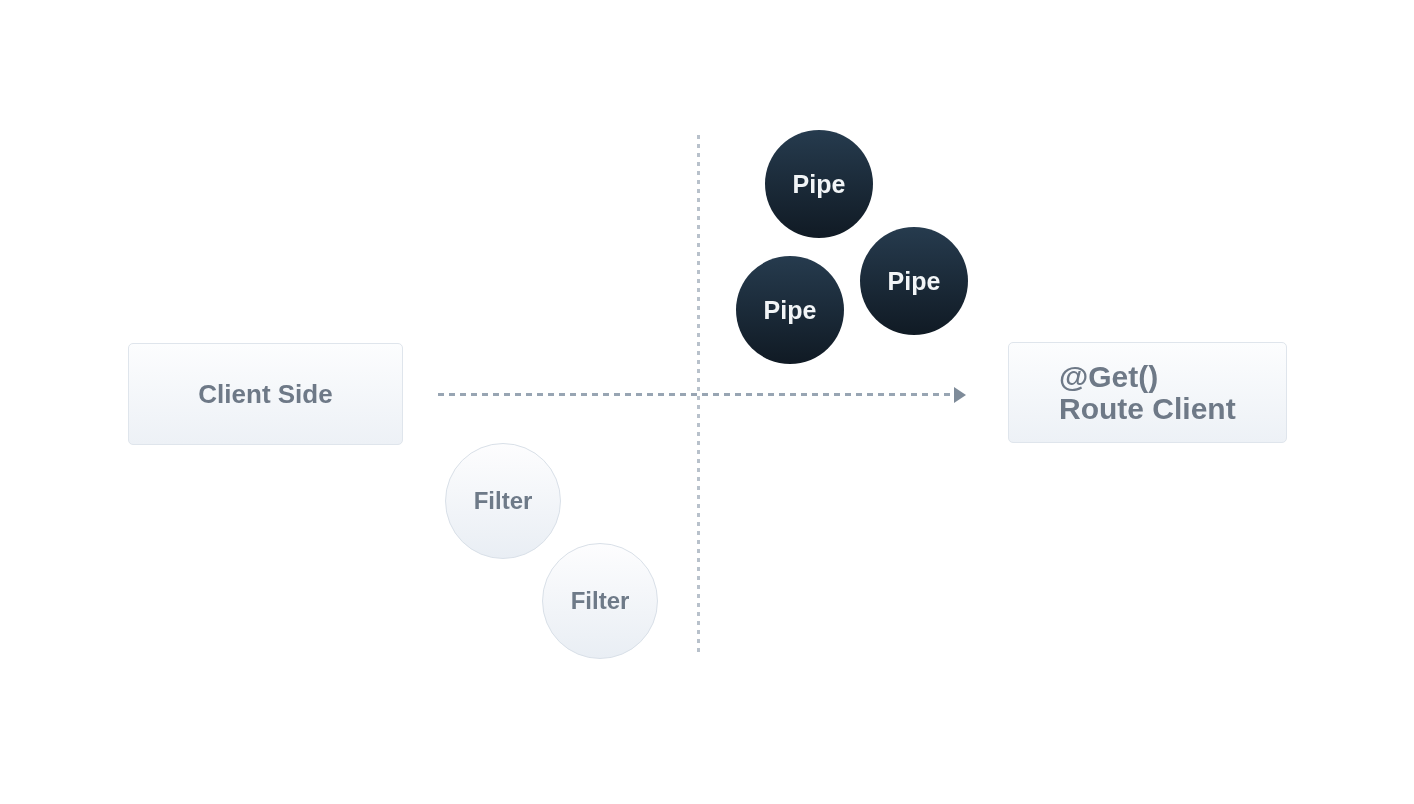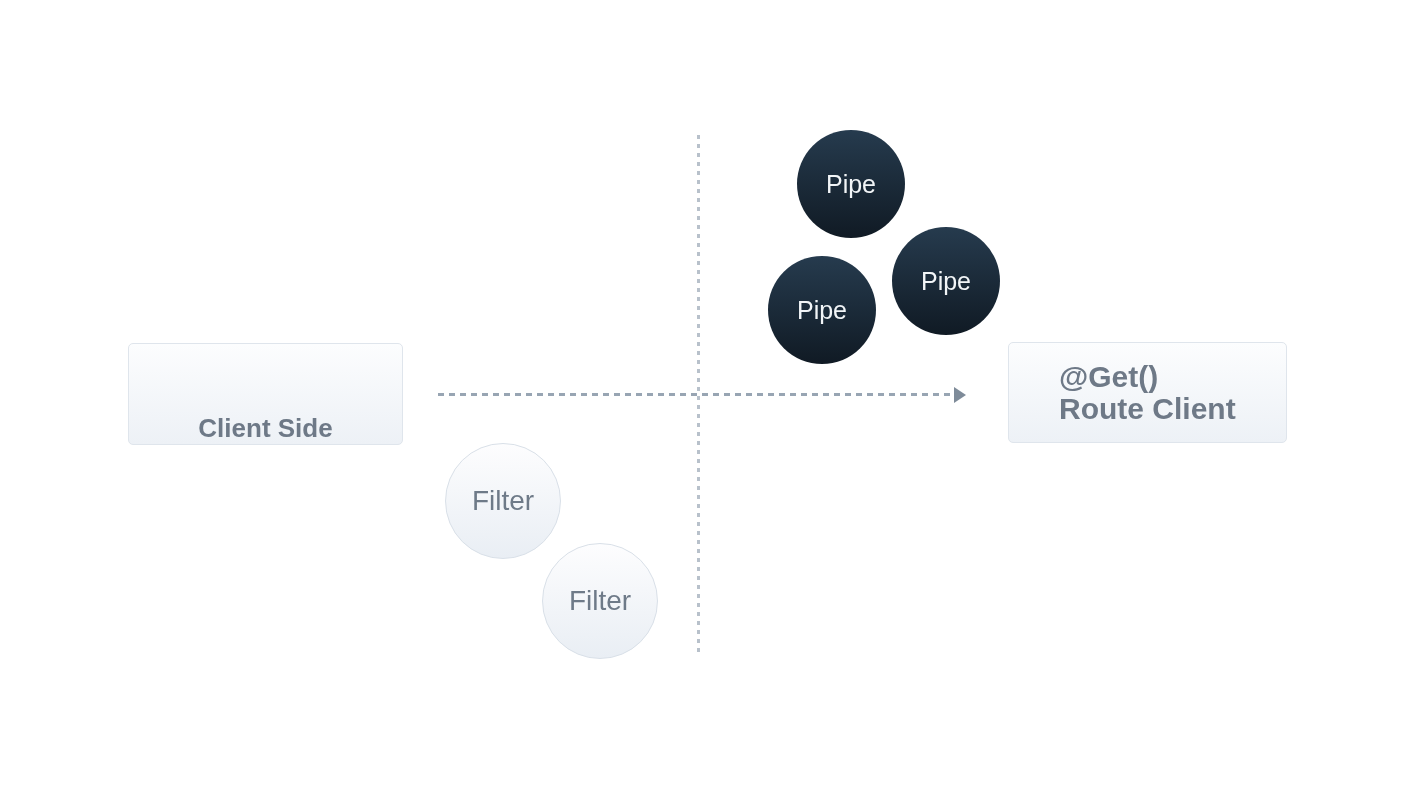--- a/index.html
+++ b/index.html
@@ -60,21 +60,20 @@
     font-weight: 600;
     display: flex;
     align-items: center;
     justify-content: center;
   }
   .box.client {
     left: 128px;
     top: 343px;
     width: 275px;
     height: 102px;
-    align-items: flex-end;
   }
   .box.route {
     left: 1008px;
     top: 342px;
     width: 279px;
     height: 101px;
     justify-content: flex-start;
     padding-left: 50px;
     font-size: 30px;
   }
@@ -87,37 +86,36 @@
     display: flex;
     align-items: center;
     justify-content: center;
   }
   .pipe {
     width: 108px;
     height: 108px;
     background: linear-gradient(180deg, #263b4e 0%, #101a24 100%);
     color: #f2f5f7;
     font-size: 25px;
-    font-weight: 400;
-    margin-left: 32px;
+    font-weight: 700;
   }
   .pipe-1 { left: 765px; top: 130px; }
   .pipe-2 { left: 736px; top: 256px; }
   .pipe-3 { left: 860px; top: 227px; }
 
   
   .filter {
     width: 116px;
     height: 116px;
     box-sizing: border-box;
     border: 1px solid #d9e0e8;
     background: linear-gradient(180deg, #fdfdfe 0%, #e9eef4 100%);
     color: #6e7a88;
-    font-size: 28px;
-    font-weight: 400;
+    font-size: 24px;
+    font-weight: 700;
   }
   .filter-1 { left: 445px; top: 443px; }
   .filter-2 { left: 542px; top: 543px; }
 </style>
 </head>
 <body>
 
 <div class="canvas">
 
   <div class="vline"></div>

